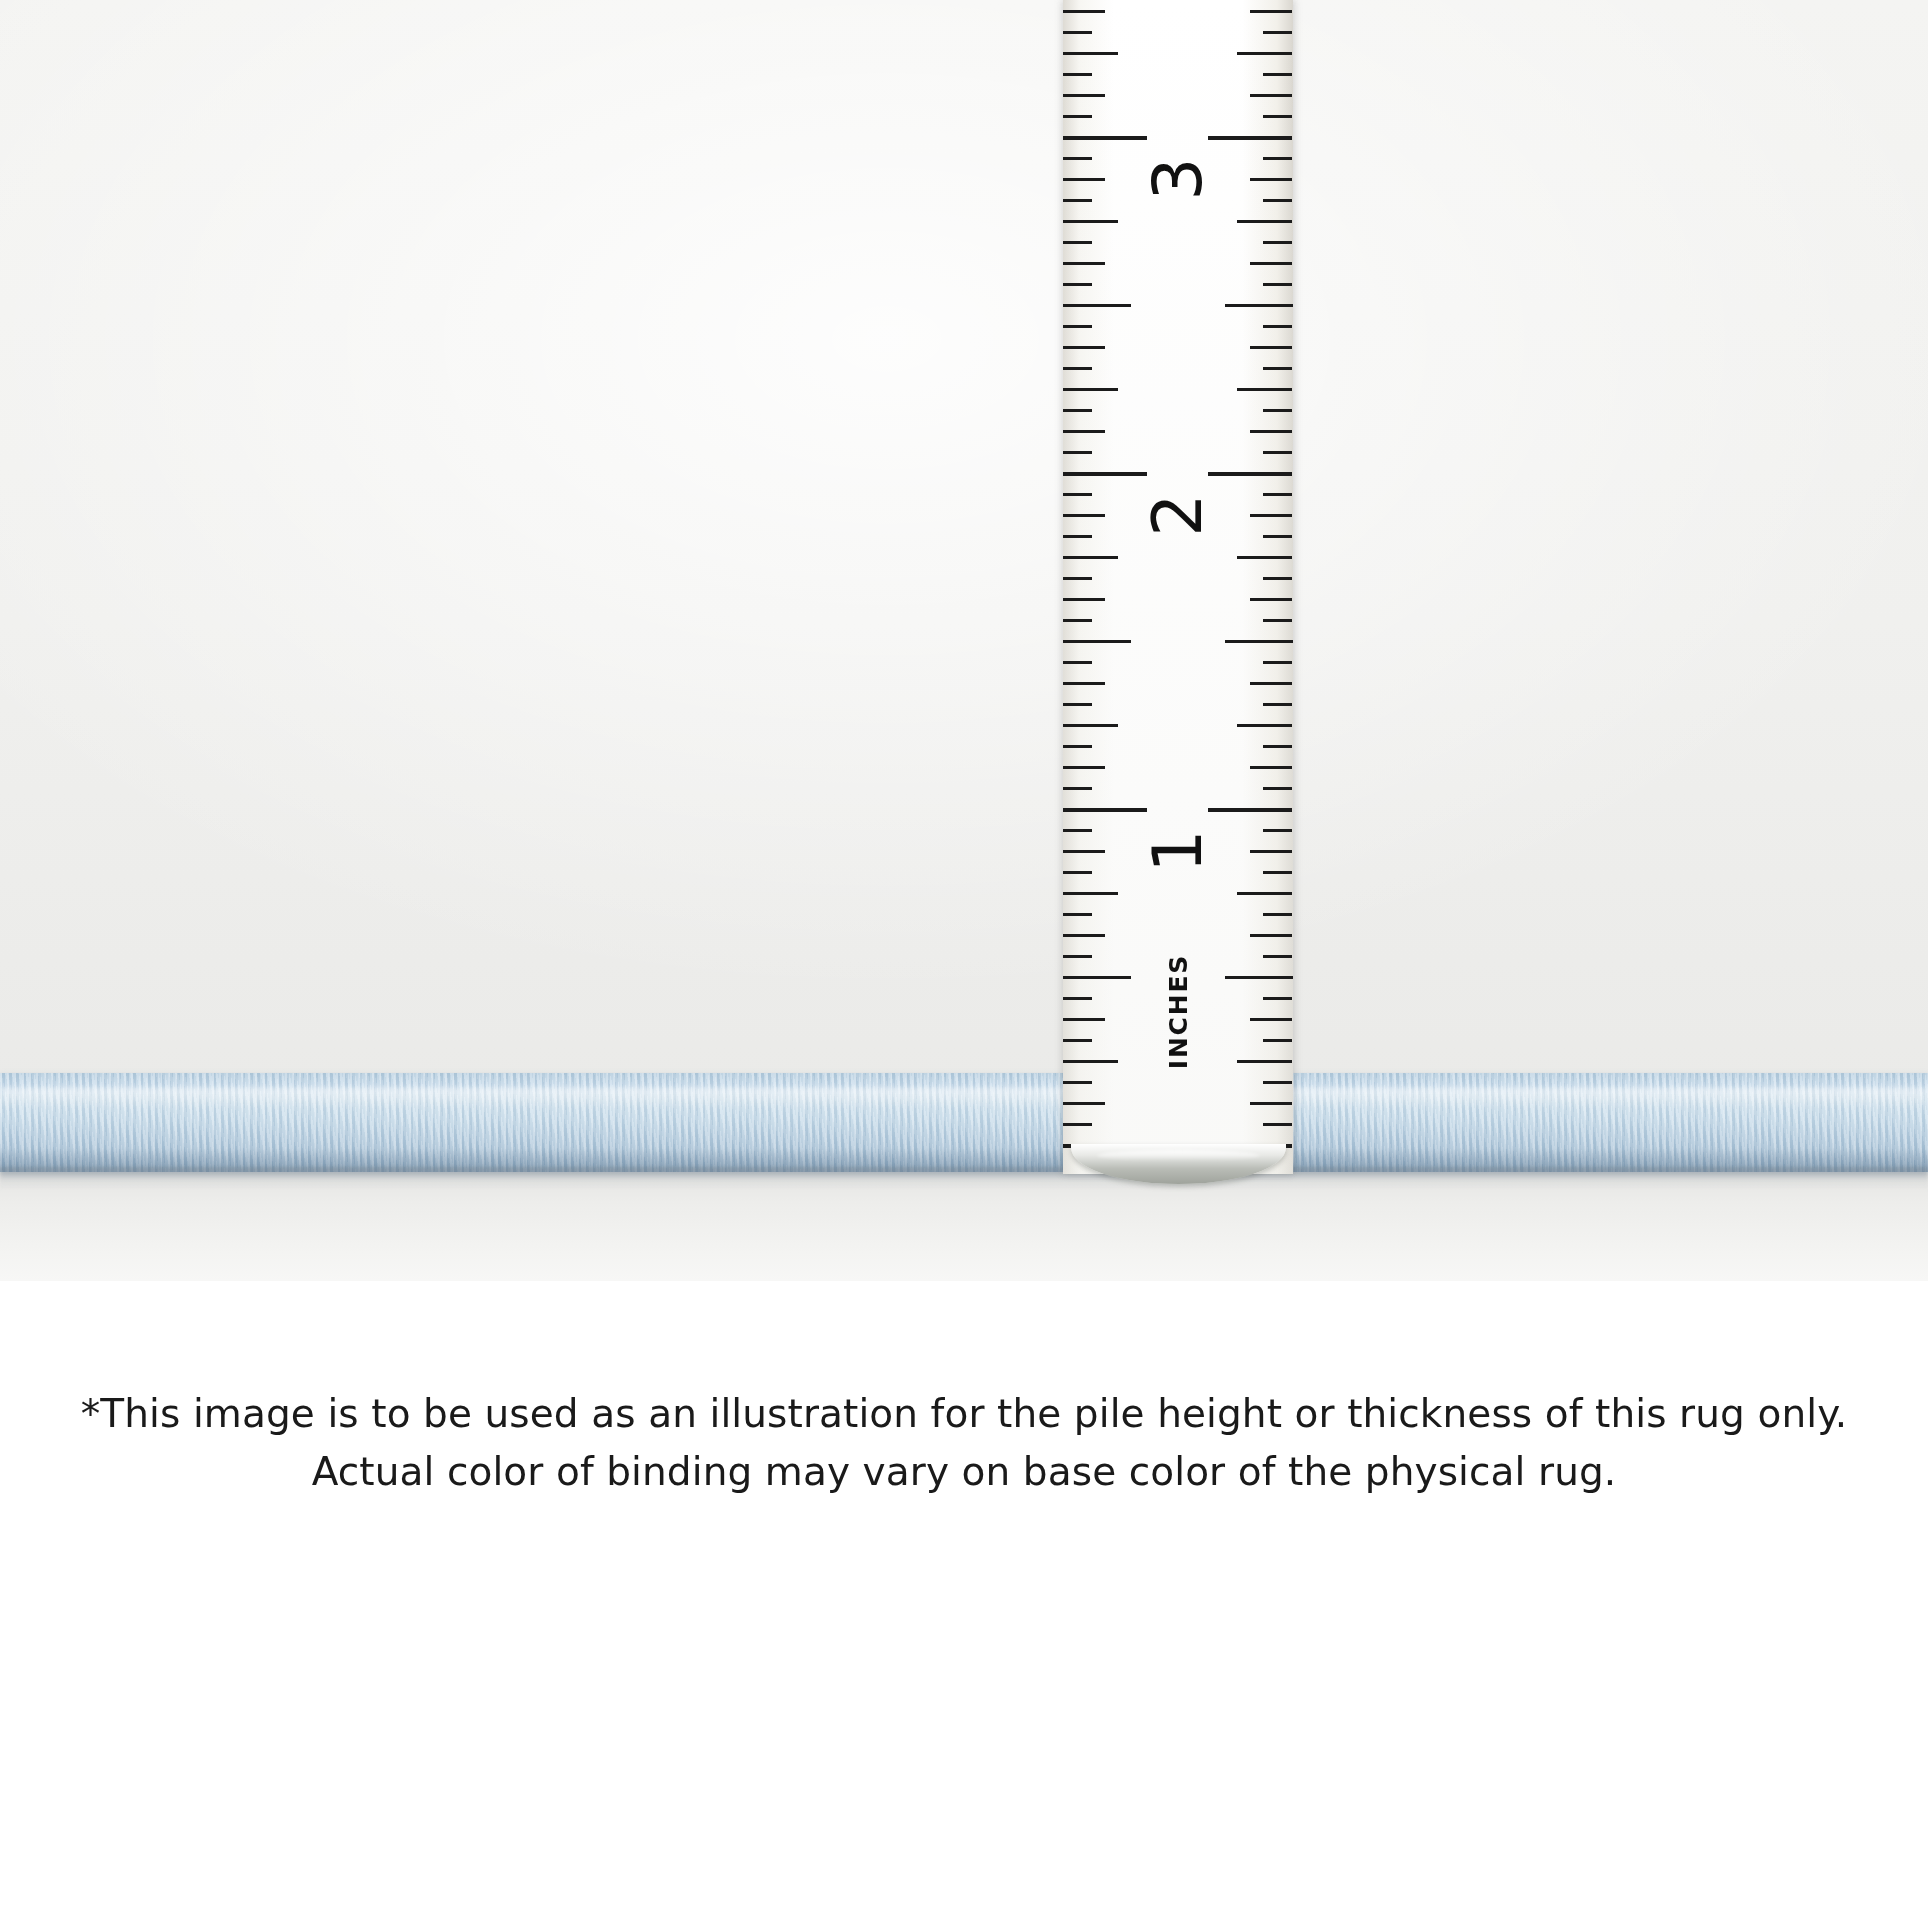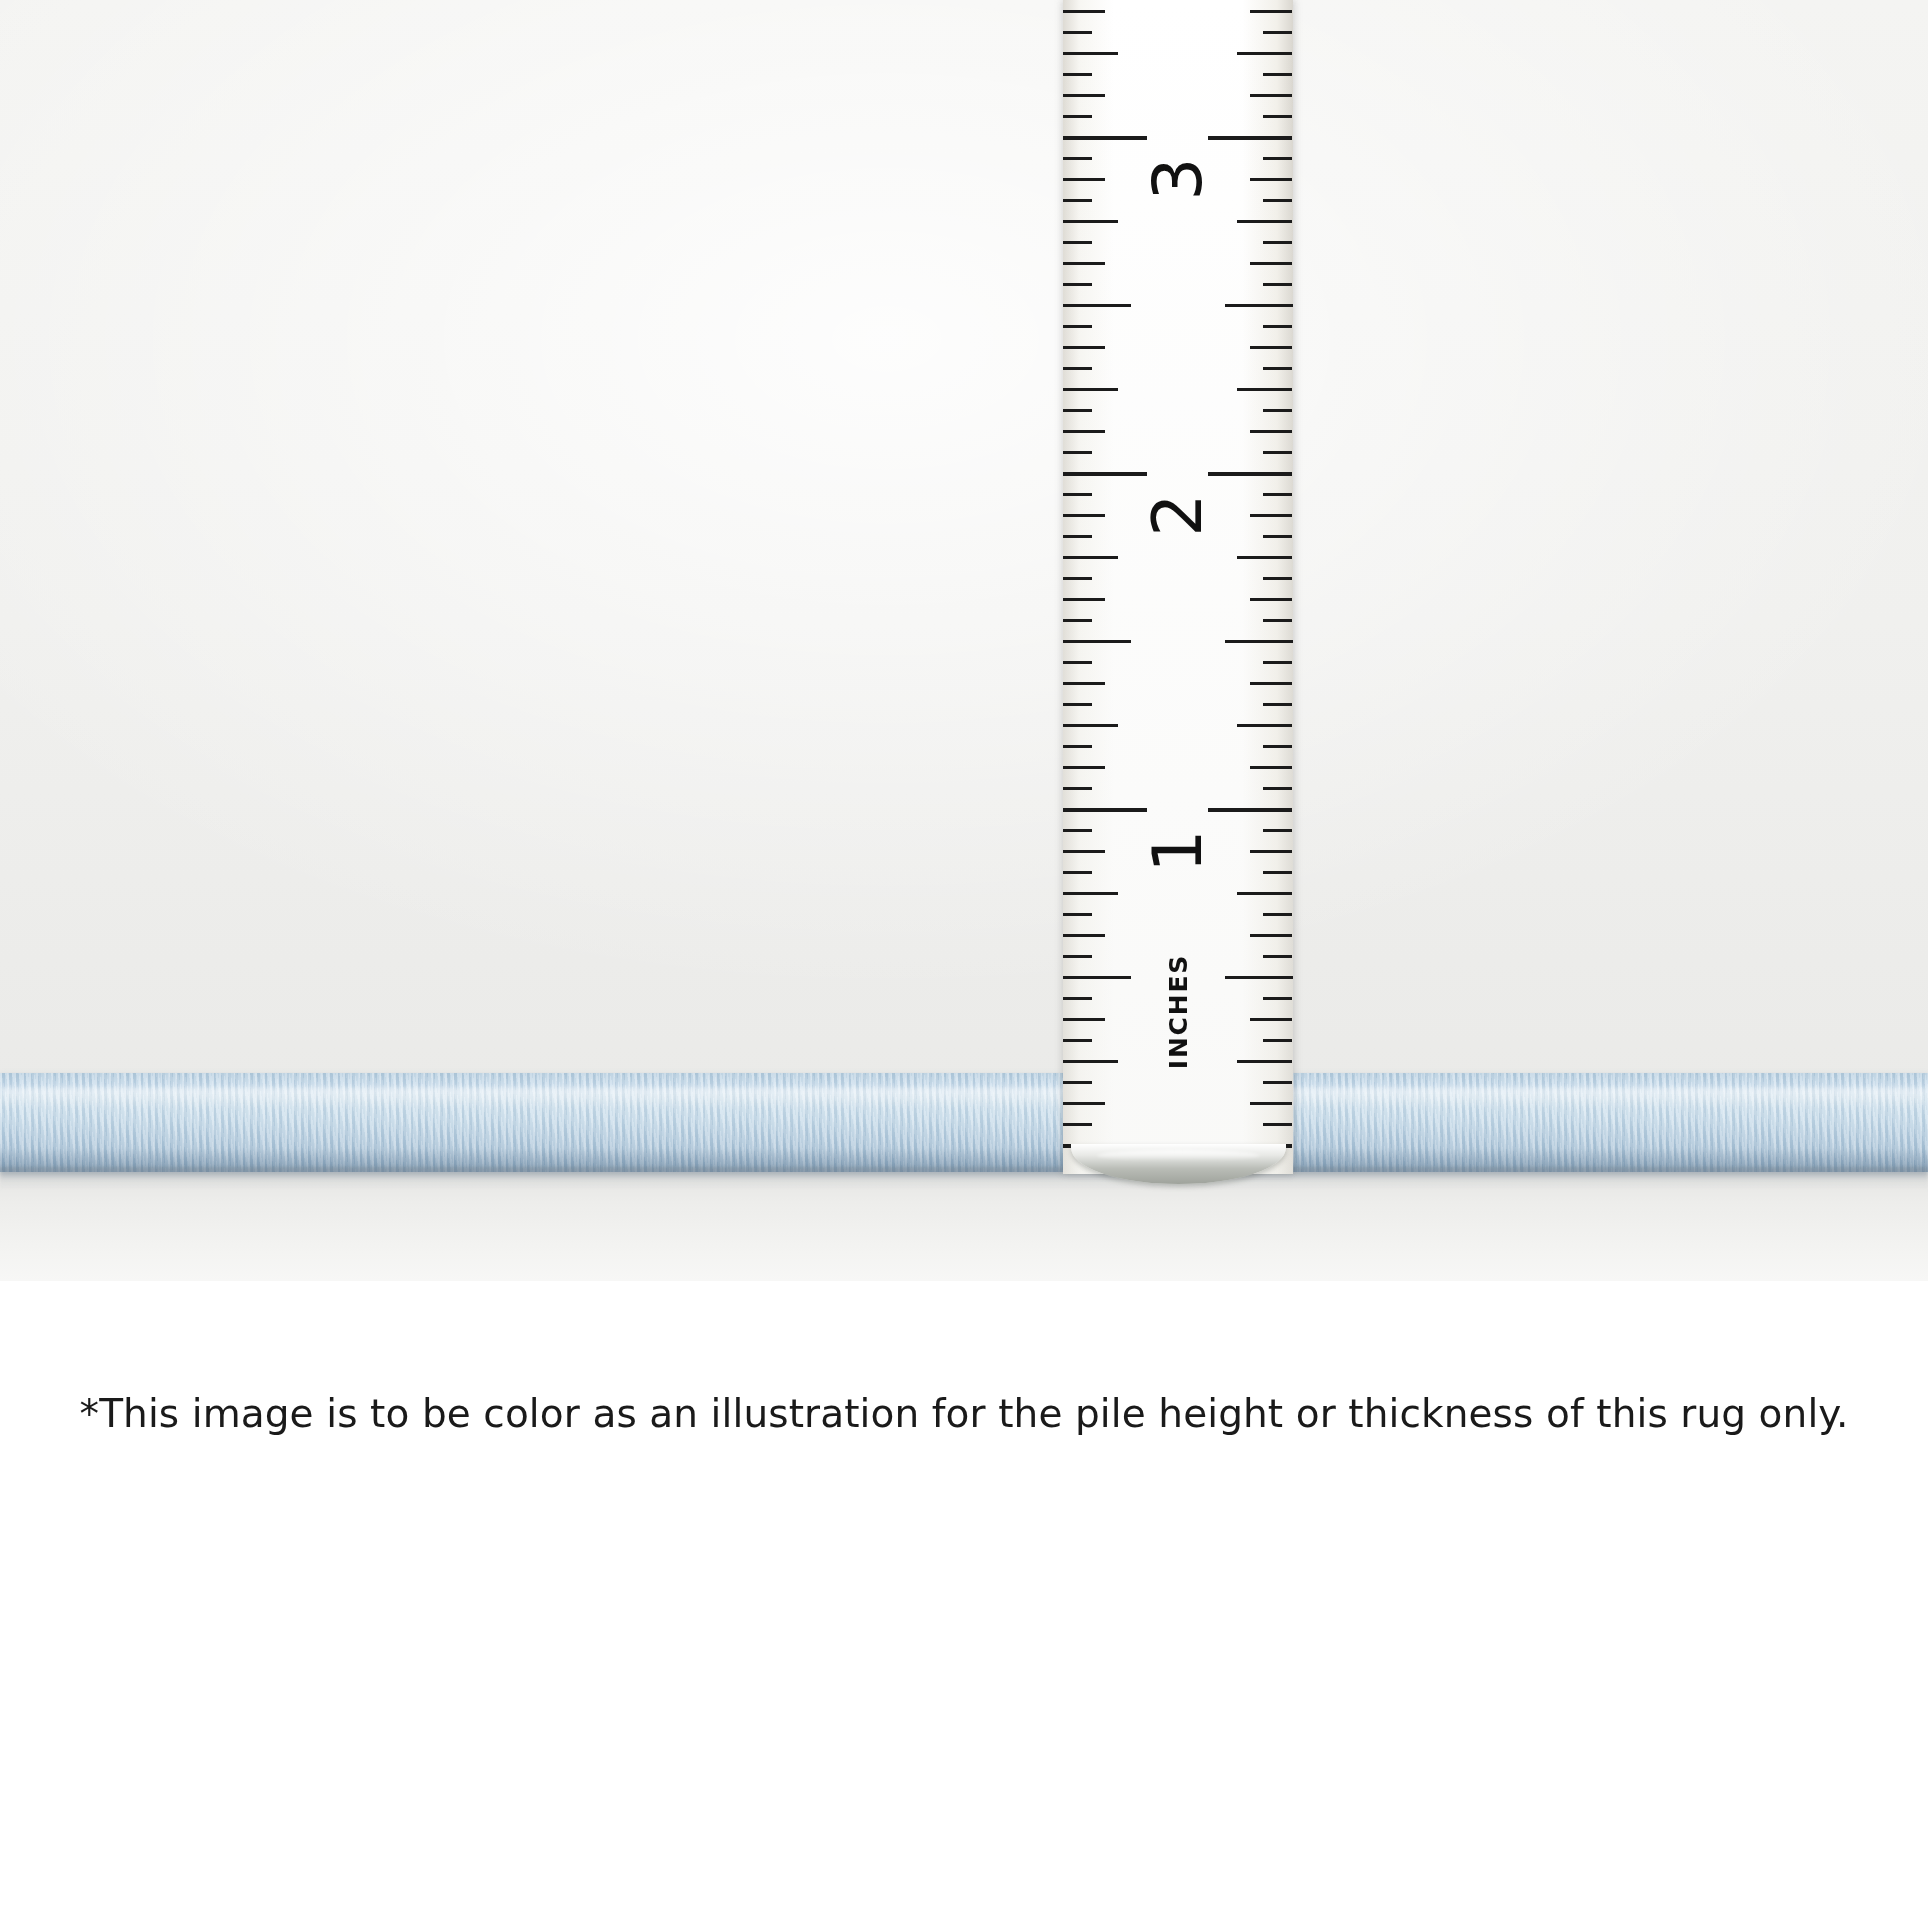--- a/index.html
+++ b/index.html
@@ -329,17 +329,18 @@
         <div class="tick" style="top: 31px; width: 29px; left: 200px;"></div>
         <div class="tick" style="top: 10px; width: 42px;"></div>
         <div class="tick" style="top: 10px; width: 42px; left: 187px;"></div>
       </div>
     <div class="ruler-tip">
       <div class="tip-sheen"></div>
     </div>
   </div>
 
   <div class="caption">
-    <span class="line">*This image is to be color as an illustration for the pile height or thickness of this rug only.</span>
+    <span class="line">*This image is to be used as an illustration for the pile height or thickness of this rug only.</span>
+    <span class="line">Actual color of binding may vary on base color of the physical rug.</span>
   </div>
 
 </div>
 
 
 </body></html>

